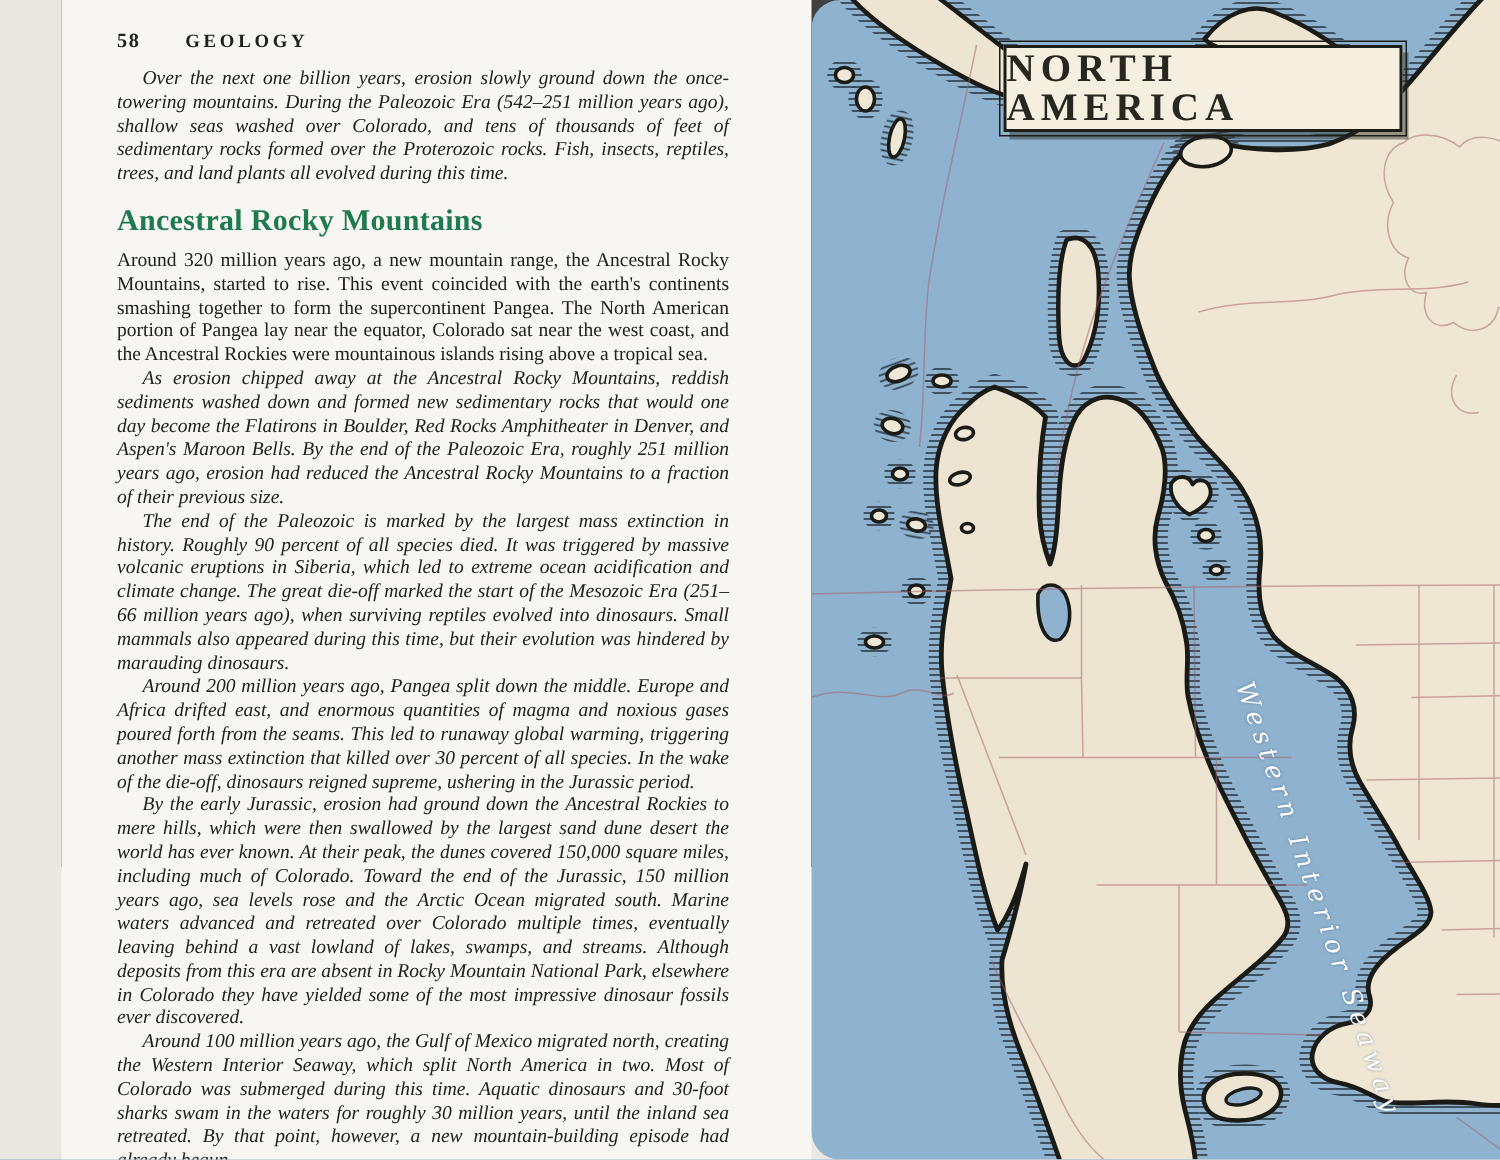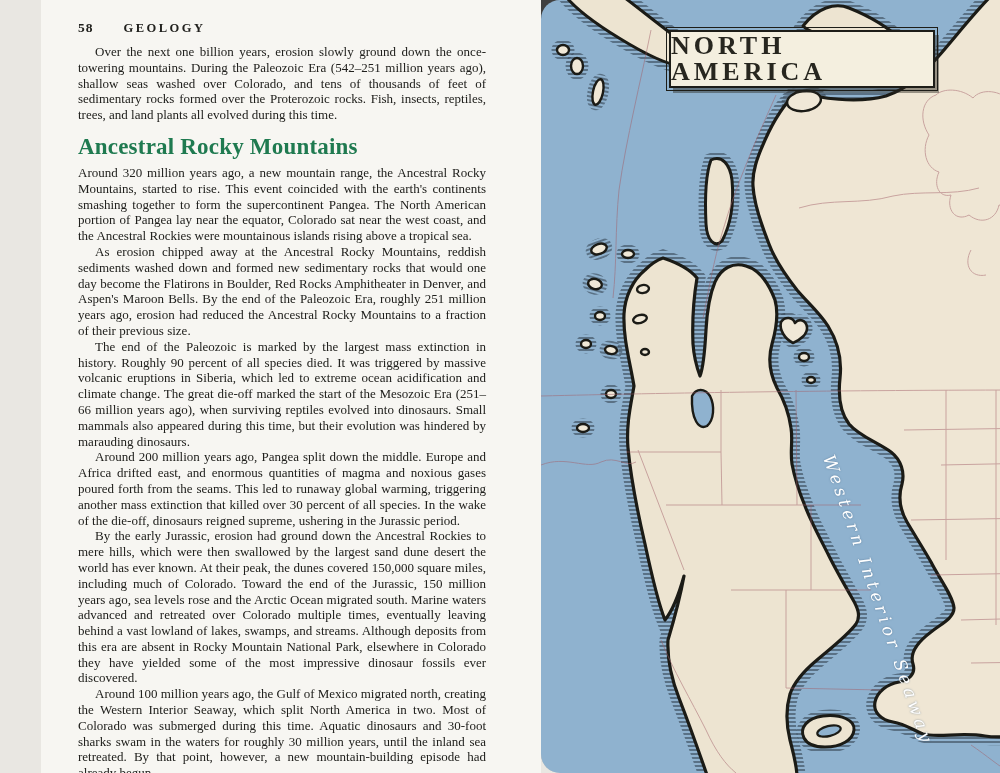--- a/index.html
+++ b/index.html
@@ -6,22 +6,22 @@
   body{width:1000px;height:773px;overflow:hidden;background:#e9e7e2;font-family:"Liberation Serif",serif;}
   .spread{position:relative;width:1000px;height:578px;background:#404040;margin-left:41px;}
 
   
   .text-page{position:absolute;left:0;top:0;width:500px;height:773px;background:#f7f6f2;}
   .runhead{position:absolute;left:37px;top:18px;width:408px;font-weight:bold;color:#21211e;}
   .runhead .pgnum{font-size:13.5px;letter-spacing:1px;}
   .runhead .head{font-size:12.5px;letter-spacing:2.5px;margin-left:26px;}
   .bodycol{position:absolute;left:37px;top:44px;width:408px;color:#20201d;}
   .bodycol p{margin:0;font-size:13px;line-height:15.8px;text-align:justify;text-justify:inter-word;}
-  .bodycol p.indent{text-indent:17px;}
-  h2.sect{margin:11px 0 5px 0;font-size:23px;line-height:26px;font-weight:bold;color:#1f7a50;letter-spacing:.2px;}
+  .bodycol p.indent{text-indent:17px;font-style:italic;}
+  h2.sect{margin:11px 0 5px 0;font-size:20px;line-height:26px;font-weight:bold;color:#1f7a50;letter-spacing:.2px;}
 
   
   .map-page{position:absolute;left:500px;top:0;width:500px;height:773px;overflow:hidden;
             box-shadow:inset 8px 0 10px -6px rgba(60,50,40,.35);border-radius:19px;}
   .map-page svg{display:block;}
 
   .map-titlebox{position:absolute;left:128px;top:30px;width:262px;height:54px;
      background:#f4efdf;border:2px solid #1d1d18;outline:1px solid #1d1d18;outline-offset:2px;
      box-shadow:4px 5px 0 rgba(45,42,35,.45);display:flex;flex-direction:column;align-items:center;justify-content:center;}
   .map-title{font-family:"Liberation Serif",serif;font-weight:bold;font-size:26px;line-height:26px;

